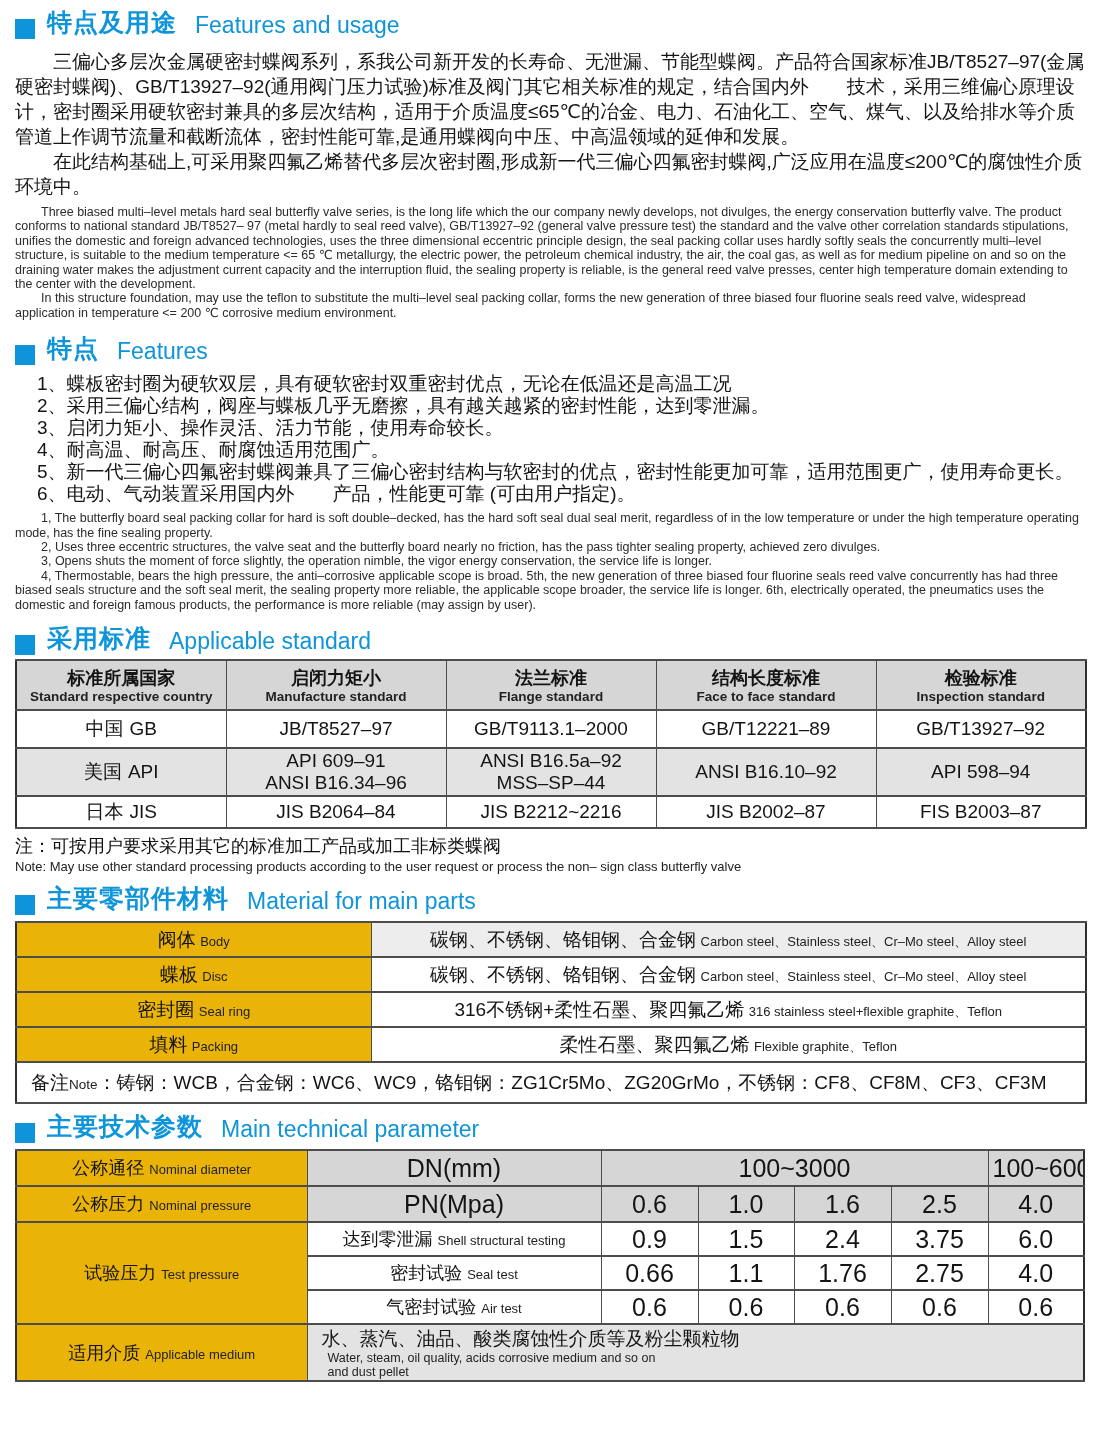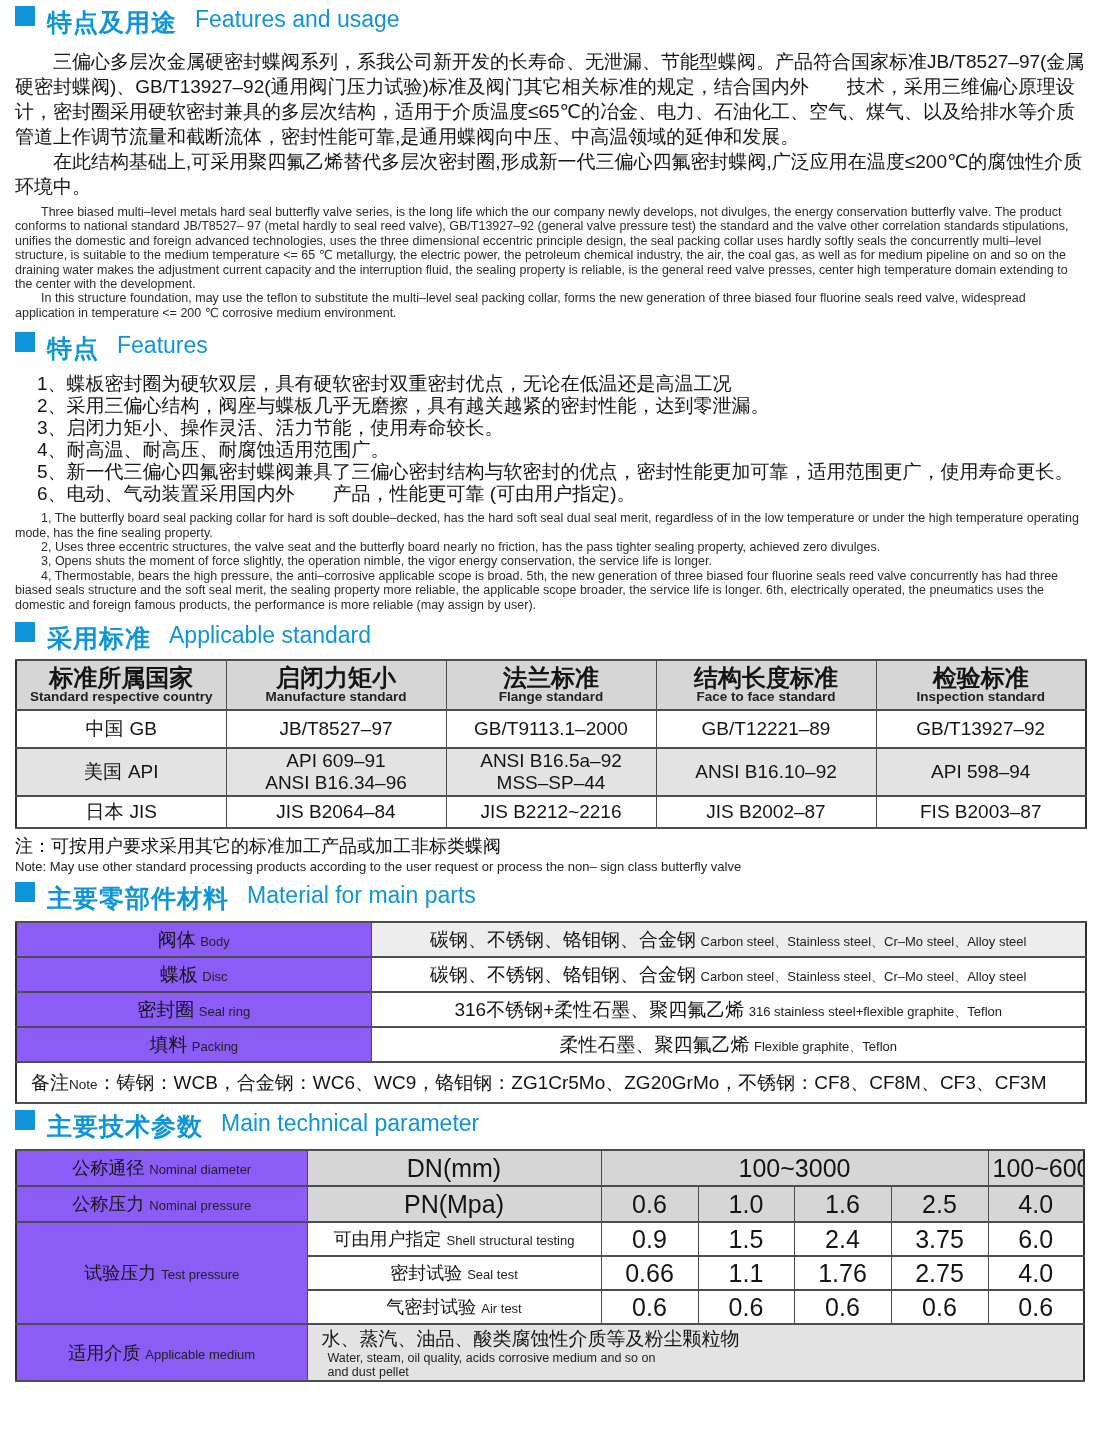--- a/index.html
+++ b/index.html
@@ -4,43 +4,43 @@
 <style>
   html,body{margin:0;padding:0;}
   body{
     width:1100px;height:1436px;background:#ffffff;color:#141414;
     font-family:"Liberation Sans","DejaVu Sans",sans-serif;
     overflow:hidden;
   }
   .page{padding:6px 15px 0 15px;width:1070px;}
 
   
-  .sec-title{display:flex;align-items:flex-start;margin:0;}
+  .sec-title{display:flex;align-items:flex-end;margin:0;}
   .sec-title .bullet{width:20px;height:20px;background:#0e94d8;flex:0 0 auto;}
   .sec-title .t-zh{font-size:25px;font-weight:bold;color:#0e94d8;margin-left:12px;letter-spacing:1px;white-space:nowrap;}
   .sec-title .t-en{font-size:23px;color:#0e94d8;margin-left:18px;white-space:nowrap;}
 
   
   .zh-para{font-size:19px;line-height:25px;margin:0;text-indent:2em;color:#151515;}
   .en-para{font-size:12.5px;line-height:14.4px;margin:0;text-indent:26px;color:#2b2b2b;}
   .zh-item{font-size:19px;line-height:22px;margin:0 0 0 22px;color:#151515;white-space:nowrap;}
 
   
   .tbl{border-collapse:collapse;table-layout:fixed;width:1070px;border:2px solid #2e2e2e;}
   .tbl th,.tbl td{
     border:1px solid #4d4d4d;border-top-width:2px;border-bottom-width:2px;
     padding:1px 4px;text-align:center;vertical-align:middle;overflow:hidden;
   }
   .bg-head{background:#d6d6d6;}
   .bg-gray{background:#e3e3e3;}
   .bg-lgray{background:#ededed;}
-  .bg-label{background:#8b5cf6;}
+  .bg-label{background:#eab308;}
   .pre{white-space:pre-line;}
 
-  .hzh{font-size:24px;line-height:22px;}
+  .hzh{font-size:18px;line-height:22px;}
   .hen{font-size:13.5px;line-height:15px;color:#222;}
   .zh19{font-size:19px;}
   .en13{font-size:13px;color:#222;}
   .code{font-size:19px;margin-left:6px;}
 
   .standards td{height:34px;font-size:19px;}
   .standards tr.head th{height:46px;}
   .standards tr.r-us td{height:44px;}
   .standards tr.r-jp td{height:28px;}
   .std-note-zh{font-size:18px;margin:5px 0 0 0;color:#111;}
@@ -226,21 +226,21 @@
         <td class="lab bg-label r1"><span>公称压力</span><span class="en13" style="margin-left: 5px;">Nominal pressure</span></td>
         <td class="num bg-head r1">PN(Mpa)</td>
         <td class="num bg-head r1">0.6</td>
         <td class="num bg-head r1">1.0</td>
         <td class="num bg-head r1">1.6</td>
         <td class="num bg-head r1">2.5</td>
         <td class="num bg-head r1">4.0</td>
       </tr>
       <tr>
         <td rowspan="3" class="lab bg-label"><span>试验压力</span><span class="en13" style="margin-left: 5px;">Test pressure</span></td>
-        <td class="lab"><span>可由用户指定</span><span class="en13" style="margin-left: 5px;">Shell structural testing</span></td>
+        <td class="lab"><span>达到零泄漏</span><span class="en13" style="margin-left: 5px;">Shell structural testing</span></td>
         <td class="num">0.9</td>
         <td class="num">1.5</td>
         <td class="num">2.4</td>
         <td class="num">3.75</td>
         <td class="num">6.0</td>
       </tr>
       <tr>
         <td class="lab"><span>密封试验</span><span class="en13" style="margin-left: 5px;">Seal test</span></td>
         <td class="num">0.66</td>
         <td class="num">1.1</td>

